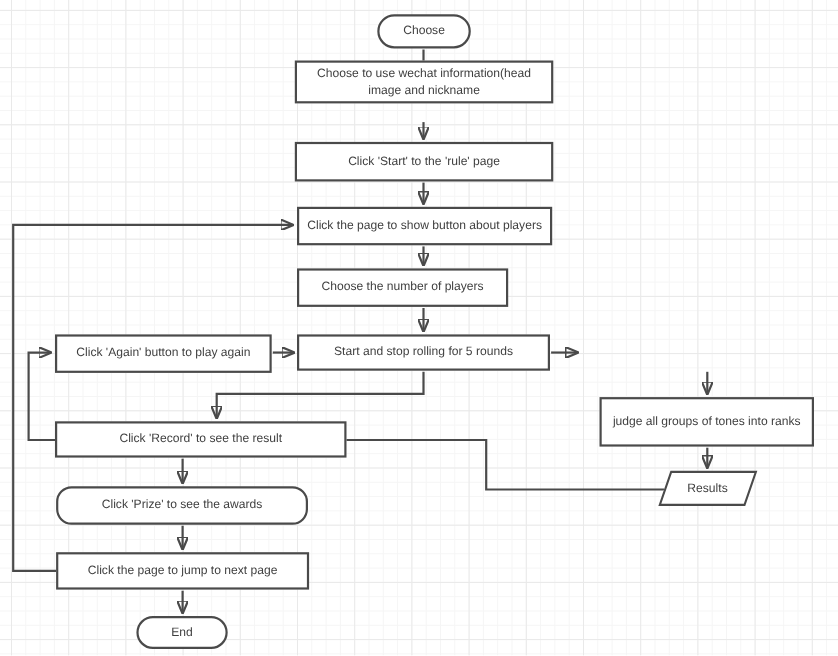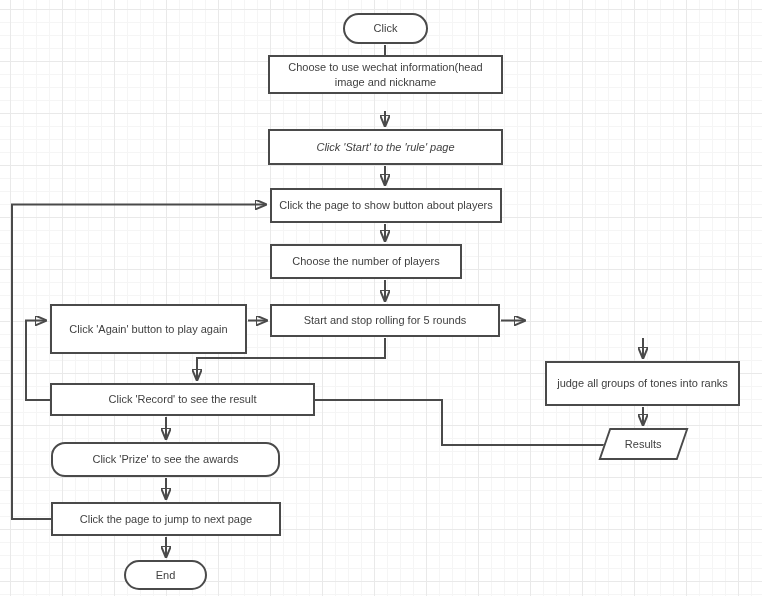--- a/index.html
+++ b/index.html
@@ -29,24 +29,24 @@
     color:#3f3f3f;
     font-size:11px;line-height:1.35;
     padding:0 4px;
   }
   .terminator{border-radius:16px;}
   .para{transform:skewX(-19deg);}
   .para .lbl{display:block;transform:skewX(19deg);}
   
   .n-start {left:343px;top:13px;width:85px;height:31px;}
   .n-wechat{left:268px;top:55px;width:235px;height:39px;}
-  .n-rule  {left:268px;top:129px;width:235px;height:36px;font-style:italic;}
+  .n-rule  {left:268px;top:129px;width:235px;height:36px;}
   .n-show  {left:270px;top:188px;width:232px;height:35px;}
   .n-num   {left:270px;top:244px;width:192px;height:35px;}
-  .n-again {left:50px; top:304px;width:197px;height:50px;}
+  .n-again {left:50px; top:304px;width:197px;height:35px;}
   .n-roll  {left:270px;top:304px;width:230px;height:33px;}
   .n-send  {left:528px;top:303px;width:229px;height:34px;}
   .n-judge {left:545px;top:361px;width:195px;height:45px;}
   .n-res   {left:604px;top:428px;width:79px; height:32px;}
   .n-record{left:50px; top:383px;width:265px;height:33px;}
   .n-prize {left:51px; top:442px;width:229px;height:35px;border-radius:14px;}
   .n-jump  {left:51px; top:502px;width:230px;height:34px;}
   .n-end   {left:124px;top:560px;width:83px; height:30px;}
 </style>
 </head>
@@ -72,21 +72,21 @@
     <path d="M604,445 L442,445 L442,400 L285,400" marker-end="url(#arrow)"></path>
     <path d="M385,338 L385,358 L197,358 L197,380" marker-end="url(#arrow)"></path>
     <path d="M50,400 L26,400 L26,320.5 L46,320.5" marker-end="url(#arrow)"></path>
     <path d="M166,417 L166,439" marker-end="url(#arrow)"></path>
     <path d="M166,478 L166,499" marker-end="url(#arrow)"></path>
     <path d="M166,537 L166,557" marker-end="url(#arrow)"></path>
     <path d="M51,519 L12,519 L12,204.5 L266,204.5" marker-end="url(#arrow)"></path>
   </svg>
 
   <div class="node terminator n-start">
-    <span class="lbl">Click</span>
+    <span class="lbl">Choose</span>
   </div>
 
   <div class="node n-wechat">
     <span class="lbl">Choose to use wechat information(head image and nickname</span>
   </div>
 
   <div class="node n-rule">
     <span class="lbl">Click 'Start' to the 'rule' page</span>
   </div>
 

